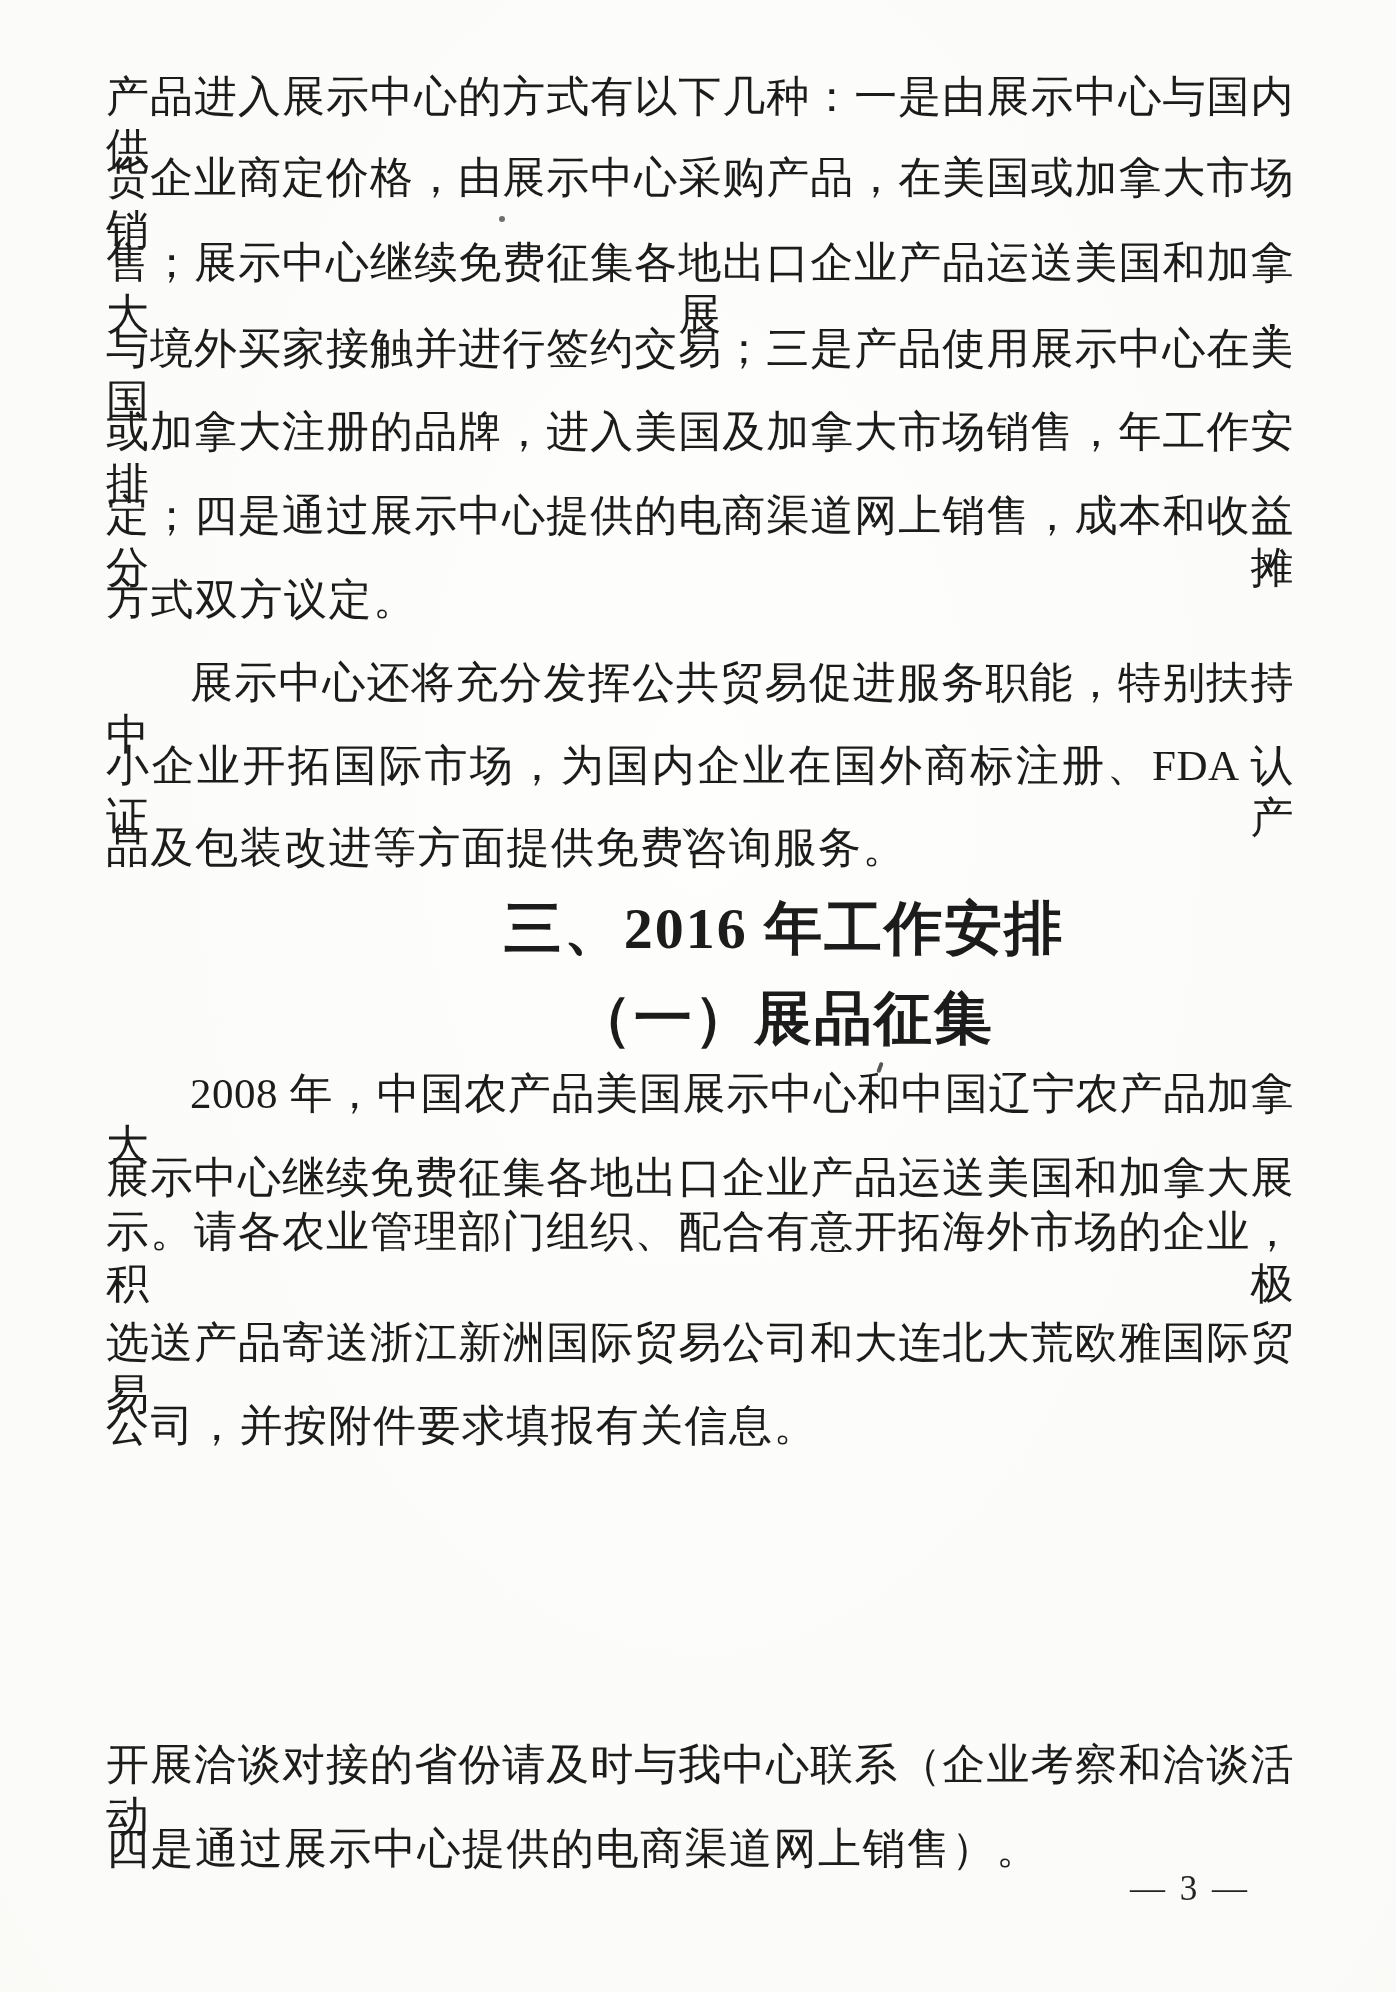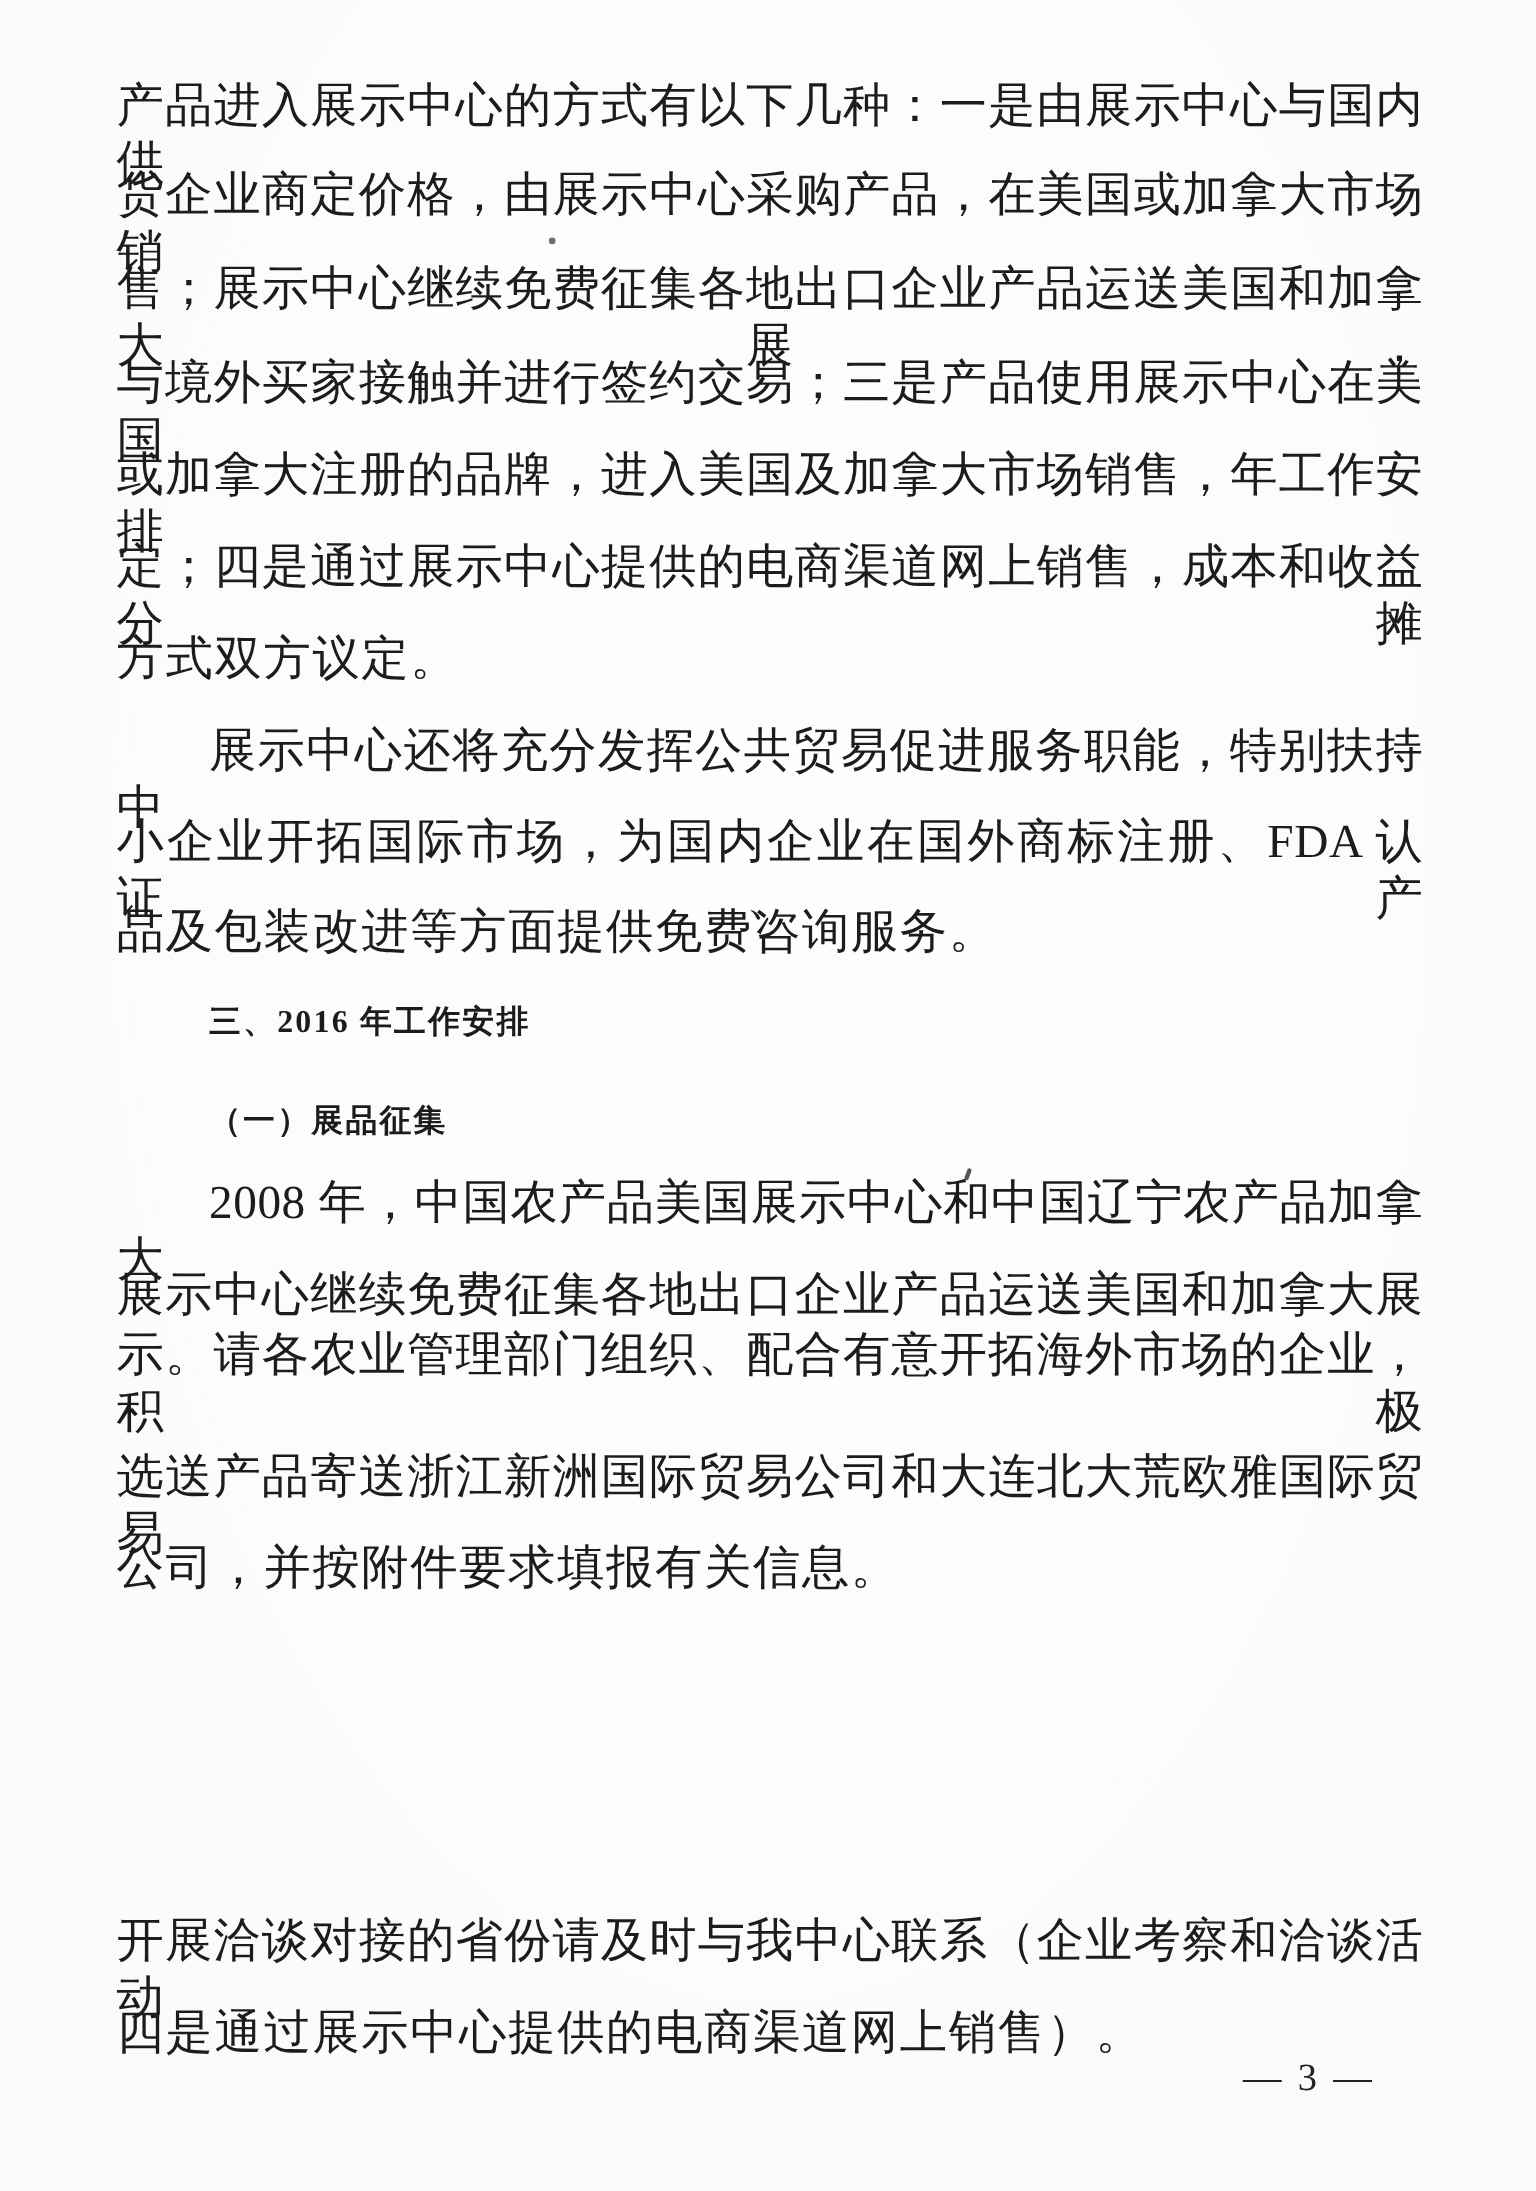--- a/index.html
+++ b/index.html
@@ -40,23 +40,23 @@
     text-indent: 84px;
   }
   
   .l-end {
     text-align: left;
     letter-spacing: 1.5px;
   }
   
   .l-head {
     font-weight: 700;
-    font-size: 29px;
+    font-size: 58px;
     letter-spacing: 2px;
-    text-align: left;
+    text-align: center;
     padding-left: 84px;
     text-indent: 0;
   }
   .pagenum {
     position: absolute;
     left: 1100px;
     top: 1868px;
     width: 180px;
     font-size: 35px;
     line-height: 42px;

